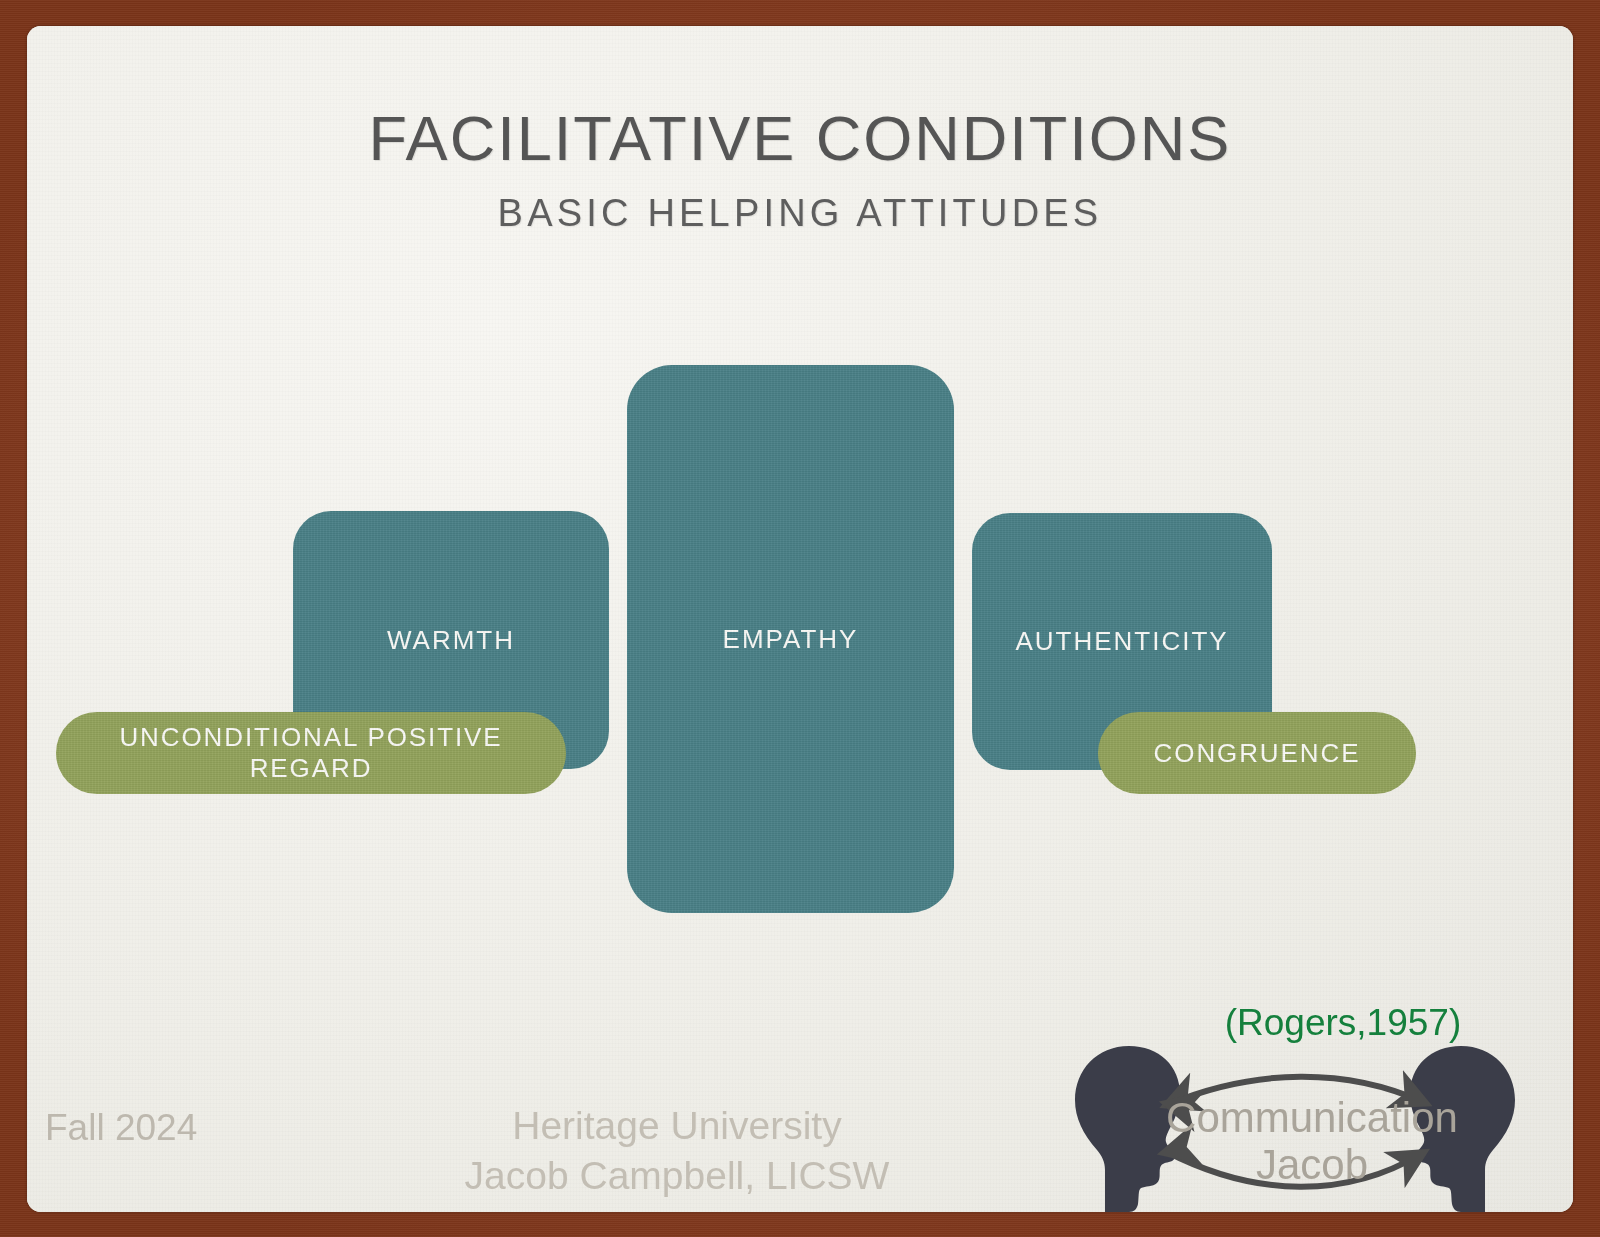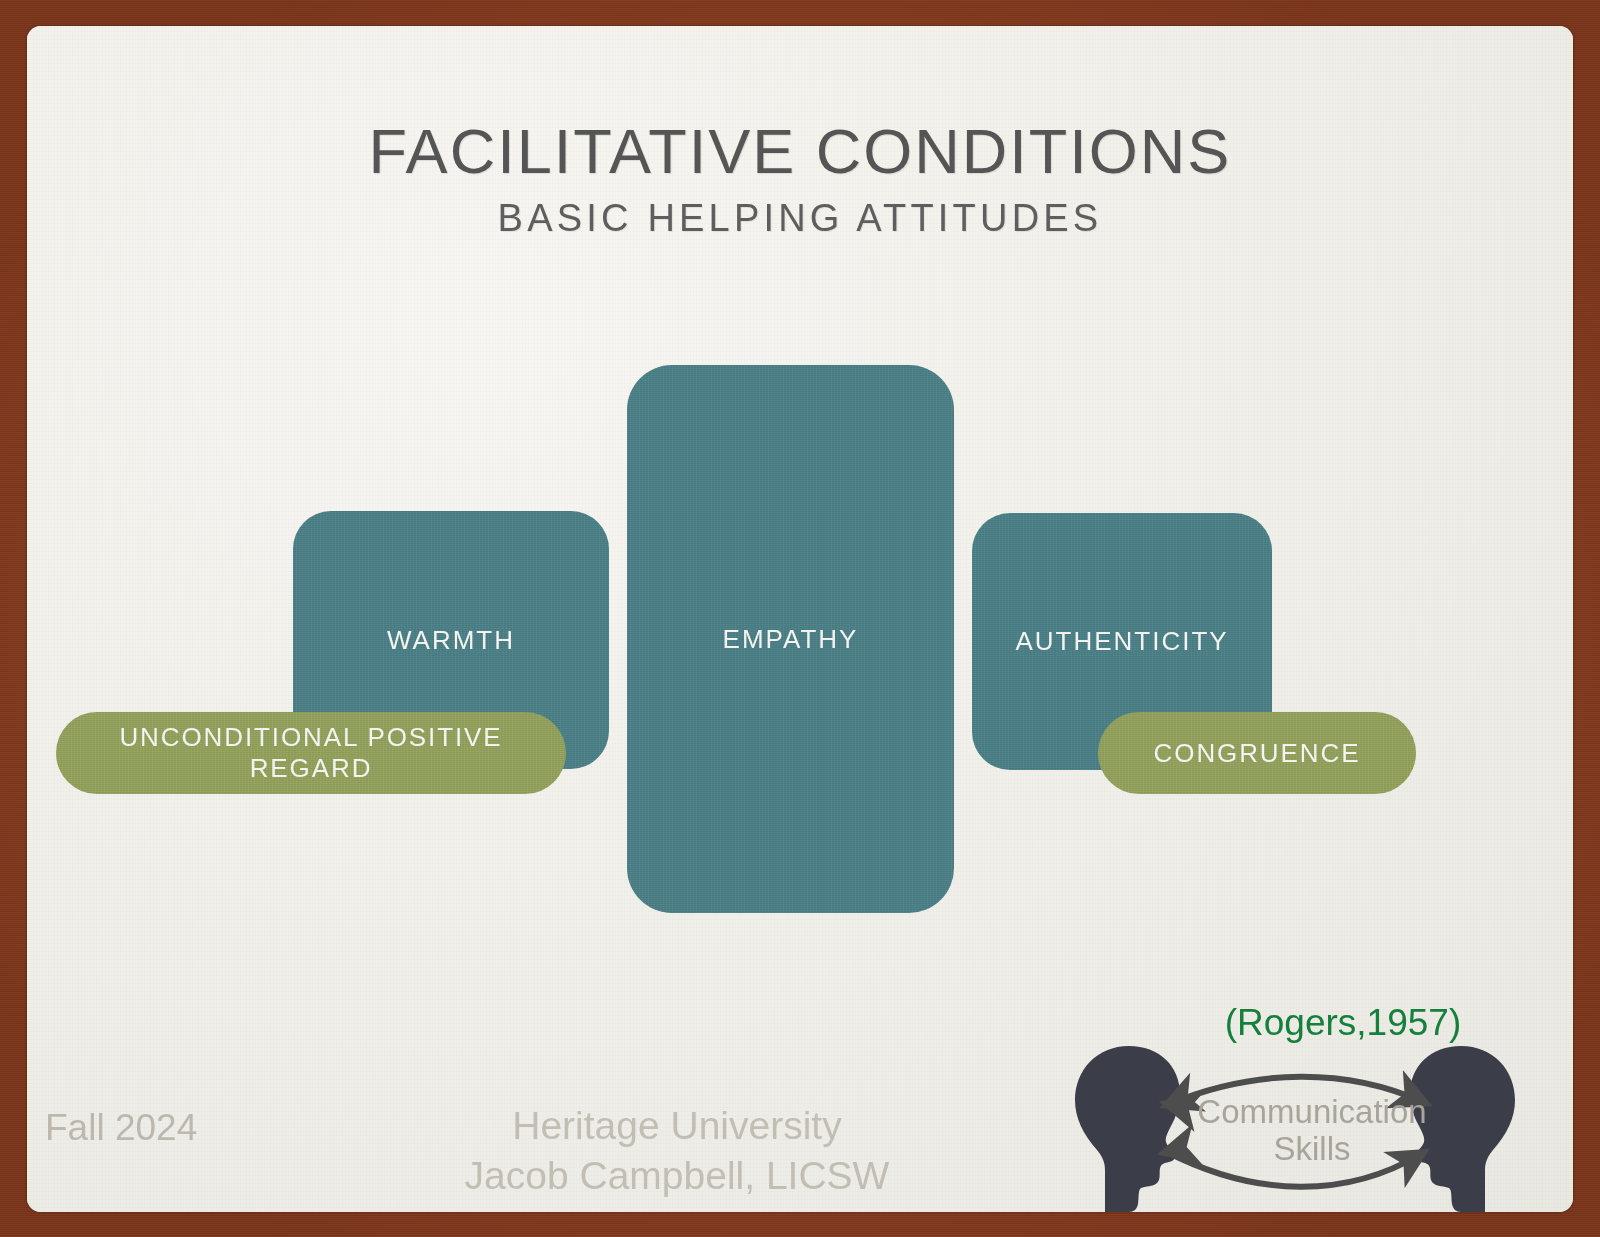--- a/index.html
+++ b/index.html
@@ -54,34 +54,34 @@
       radial-gradient(ellipse at 30% 25%, #f7f6f2 0%, #efeee8 60%, #e9e8e1 100%);
     pointer-events: none;
     z-index: 0;
   }
 
   .layer { position: absolute; z-index: 1; }
 
   
   #title-block {
     left: 0;
-    top: 93px;
+    top: 80px;
     width: 1546px;
     text-align: center;
   }
   #slide-title {
     font-size: 63px;
     letter-spacing: 2.0px;
     color: #555555;
     font-weight: 400;
     line-height: 1.02;
     text-shadow: 1px 1px 1px rgba(0,0,0,0.10);
   }
   #slide-subtitle {
-    margin-top: 14px;
+    margin-top: 22px;
     font-size: 38px;
     letter-spacing: 4.2px;
     color: #5e5e5e;
     font-weight: 400;
     text-shadow: 1px 1px 1px rgba(0,0,0,0.08);
   }
 
   
   .shape {
     position: absolute;
@@ -152,21 +152,21 @@
     height: 174px;
     z-index: 4;
   }
   #comm-graphic svg { display: block; width: 556px; height: 174px; }
   #comm-label {
     position: absolute;
     left: 1135px;
     top: 1068px;
     width: 300px;
     text-align: center;
-    font-size: 33px;
+    font-size: 42px;
     line-height: 1.12;
     color: #a9a49a;
     z-index: 5;
   }
 
   
   #footer-left {
     left: 18px;
     top: 1078px;
     font-size: 37px;
@@ -274,21 +274,21 @@
         <path d="M 406 64 C 330 30 240 30 152 66" fill="none" stroke="none" marker-end="url(#arrow-left)" stroke-width="6"></path>
         <path d="M 160 68 L 152 66" fill="none" stroke="#4d4d4d" stroke-width="6" stroke-linecap="round" marker-end="url(#arrow-left)"></path>
 
         <path d="M 150 114 C 240 160 330 160 404 116" fill="none" stroke="#4d4d4d" stroke-width="6" stroke-linecap="round" marker-end="url(#arrow-right)"></path>
         <path d="M 158 112 L 150 114" fill="none" stroke="#4d4d4d" stroke-width="6" stroke-linecap="round" marker-end="url(#arrow-left)"></path>
       </svg>
     </div>
 
     <div id="comm-label">
       <div>Communication</div>
-      <div>Skills</div>
+      <div>Jacob</div>
     </div>
 
     <div class="layer" id="footer-left">
       <div>Fall 2024</div>
     </div>
 
     <div class="layer" id="footer-center">
       <div>Heritage University</div>
       <div>Jacob Campbell, LICSW</div>
     </div>

